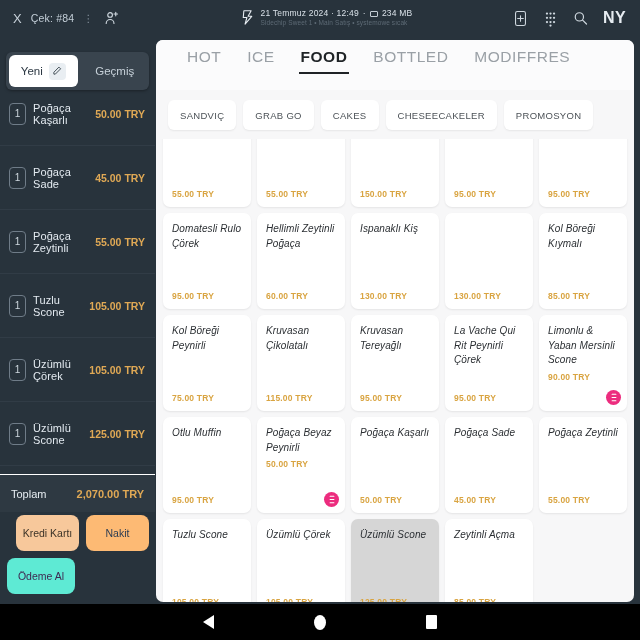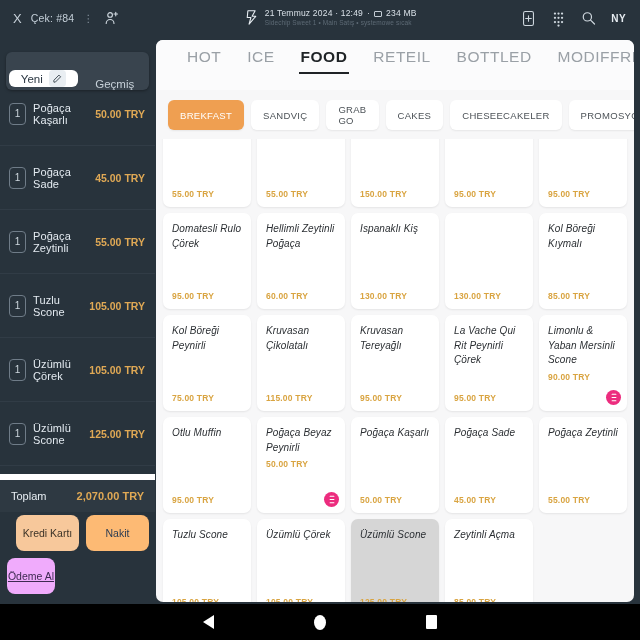--- a/index.html
+++ b/index.html
@@ -29,32 +29,31 @@
     margin-left: -16px;
   }
   .tb-center .logo { width: 15px; height: 17px; }
   .tb-ctext { display: flex; flex-direction: column; align-items: flex-start; line-height: 1.15; }
   .tb-ctext .l1 { font-size: 8.5px; color: #d8e0e7; letter-spacing: .2px; white-space: nowrap; display: flex; align-items: center; gap: 4px; }
   .tb-ctext .l2 { font-size: 6.5px; color: #5d6a75; letter-spacing: .1px; white-space: nowrap; }
   .ram-ico { display: inline-block; width: 8px; height: 6px; border: 1px solid #c3ccd4; border-radius: 1px; }
 
   .tb-right { display: flex; align-items: center; gap: 15px; padding-right: 14px; }
   .tb-right .ic { color: #cfd8df; display: flex; align-items: center; cursor: pointer; }
-  .tb-user { color: #e6ecf1; font-size: 10px; font-weight: 700; letter-spacing: .4px; }
+  .tb-user { color: #e6ecf1; font-size: 16px; font-weight: 700; letter-spacing: .4px; }
 
   
   .left {
     position: absolute; left: 0; top: 36px; width: 155px; height: 568px;
     background: #28333c; overflow: hidden;
   }
   .seg {
     position: absolute; left: 6px; top: 16px; width: 143px; height: 38px;
     background: #39444e; border-radius: 6px; display: flex; z-index: 5;
     box-shadow: 0 1px 3px rgba(0,0,0,.35);
-    align-items: flex-end;
   }
   .seg-item {
     flex: 1; display: flex; align-items: center; justify-content: center; gap: 6px;
     font-size: 11.5px; color: #c7d1d9; cursor: pointer; border-radius: 6px;
   }
   .seg-item.active { background: #ffffff; color: #2b3742; margin: 3px; }
   .pencil-chip {
     width: 17px; height: 17px; border-radius: 4px; background: #e9eef2;
     display: flex; align-items: center; justify-content: center;
   }
@@ -68,35 +67,35 @@
     width: 17px; height: 22px; border: 1px solid #6f7c88; border-radius: 4px;
     color: #cfd8df; font-size: 10px; display: flex; align-items: center; justify-content: center;
     flex: 0 0 auto; margin-right: 7px;
   }
   .cart-name { flex: 1; color: #e3eaf0; font-size: 11px; letter-spacing: .1px; }
   .cart-price { color: #e0a955; font-size: 10.5px; font-weight: 700; white-space: nowrap; }
 
   .totals {
     position: absolute; left: 0; bottom: 92px; width: 155px; height: 38px;
     display: flex; align-items: center; justify-content: space-between;
-    padding: 4px 11px; background: #2e3942; border-top: 6px solid #ffffff;
+    padding: 4px 11px; background: #2e3942; border-top: 1px solid #ffffff;
   }
   .totals .lab { color: #e7edf2; font-size: 11px; }
   .totals .val { color: #e0a955; font-size: 11px; font-weight: 700; margin-left: 15px; }
 
   .paybtns { position: absolute; left: 7px; bottom: 10px; width: 142px; }
   .paybtn {
     height: 36px; border-radius: 8px; display: flex; align-items: center; justify-content: center;
     font-size: 10.5px; cursor: pointer; color: #3c3327;
   }
   .pay-row { display: flex; gap: 7px; margin-bottom: 7px; }
   .pay-row .paybtn { flex: 1; }
   .pay-credit { background: #f7c89b; margin-left: 9px; }
   .pay-cash  { background: #fdba74; color: #2c3c52; }
-  .pay-take  { background: #f0abfc; color: #3e2a52; width: 48px; text-decoration: underline; }
+  .pay-take  { background: #5eead4; color: #3e2a52; width: 68px; }
 
   
   .right {
     position: absolute; left: 156px; top: 40px; width: 478px; height: 562px;
     background: #f7f7f8; border-radius: 7px; overflow: hidden;
   }
   .tabs {
     display: flex; align-items: flex-end; height: 50px; padding: 12px 18px;
     background: #fbfbfc; gap: 0;
   }
@@ -280,26 +279,24 @@
       </div>
       <div class="paybtn pay-take">Ödeme Al</div>
     </div>
   </div>
 
   <div class="right">
     <div class="tabs" id="main-tabs">
         <div class="tab">HOT</div>
         <div class="tab">ICE</div>
         <div class="tab active">FOOD</div>
-        <div class="tab">RETEIL</div>
         <div class="tab">BOTTLED</div>
         <div class="tab">MODIFFRES</div>
       </div>
     <div class="chips" id="main-chips">
-        <div class="chip active">BREKFAST</div>
         <div class="chip">SANDVIÇ</div>
         <div class="chip">GRAB GO</div>
         <div class="chip">CAKES</div>
         <div class="chip">CHESEECAKELER</div>
         <div class="chip">PROMOSYON</div>
       </div>
     <div class="grid-wrap">
       <div class="grid" id="product-grid">
           <div class="card">
             <div class="card-name"></div>

